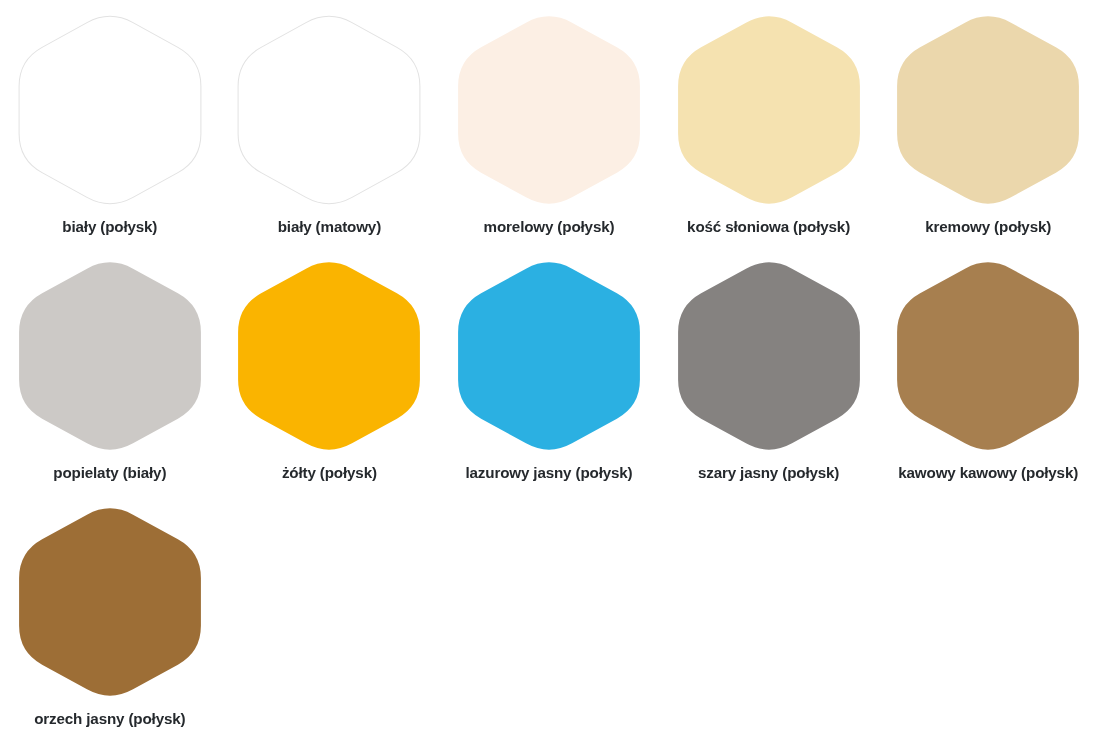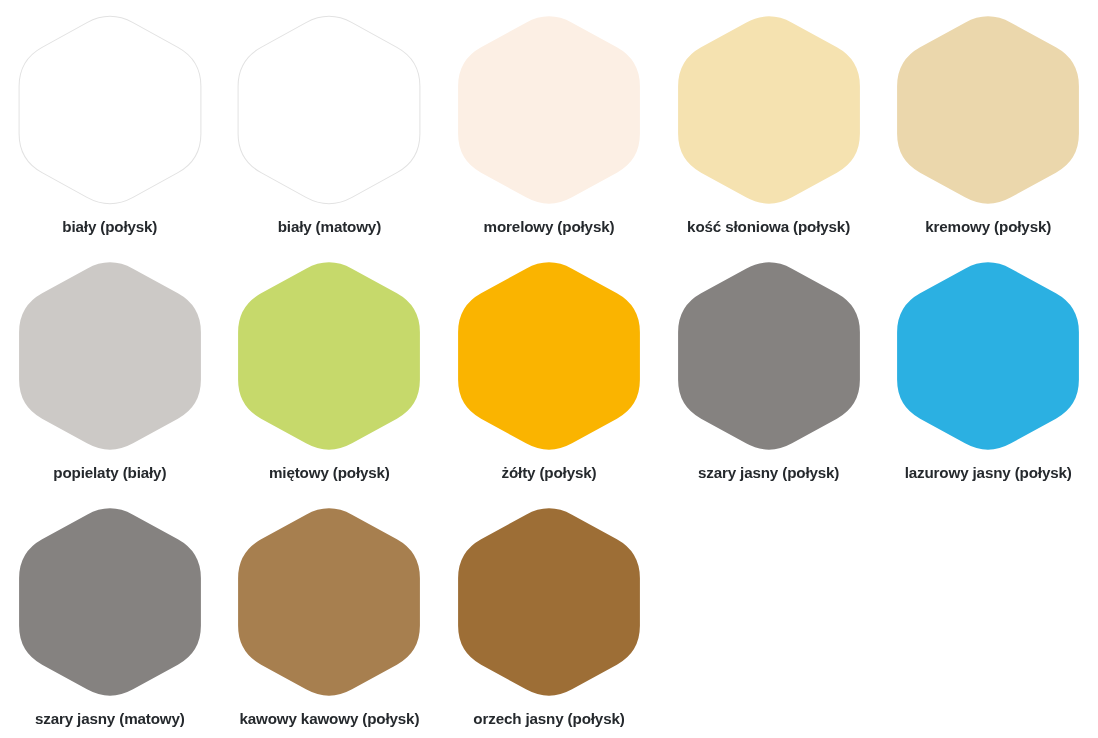--- a/index.html
+++ b/index.html
@@ -106,56 +106,40 @@
       <div class="hex-wrap">
         <svg viewBox="0 0 180 198" width="182" height="200">
           <path d="M67.22,12.53Q90.00,0.00 112.78,12.53L157.22,36.97Q180.00,49.50 180.00,75.50L180.00,122.50Q180.00,148.50 157.22,161.03L112.78,185.47Q90.00,198.00 67.22,185.47L22.78,161.03Q0.00,148.50 0.00,122.50L0.00,75.50Q0.00,49.50 22.78,36.97Z" fill="#ccc9c6" stroke="none"></path>
         </svg>
       </div>
       <div class="swatch-label">popielaty (biały)</div>
     </div>
     <div class="swatch-cell">
       <div class="hex-wrap">
         <svg viewBox="0 0 180 198" width="182" height="200">
-          <path d="M67.22,12.53Q90.00,0.00 112.78,12.53L157.22,36.97Q180.00,49.50 180.00,75.50L180.00,122.50Q180.00,148.50 157.22,161.03L112.78,185.47Q90.00,198.00 67.22,185.47L22.78,161.03Q0.00,148.50 0.00,122.50L0.00,75.50Q0.00,49.50 22.78,36.97Z" fill="#c6d96b" stroke="none"></path>
-        </svg>
-      </div>
-      <div class="swatch-label">miętowy (połysk)</div>
-    </div>
-    <div class="swatch-cell">
-      <div class="hex-wrap">
-        <svg viewBox="0 0 180 198" width="182" height="200">
           <path d="M67.22,12.53Q90.00,0.00 112.78,12.53L157.22,36.97Q180.00,49.50 180.00,75.50L180.00,122.50Q180.00,148.50 157.22,161.03L112.78,185.47Q90.00,198.00 67.22,185.47L22.78,161.03Q0.00,148.50 0.00,122.50L0.00,75.50Q0.00,49.50 22.78,36.97Z" fill="#fab400" stroke="none"></path>
         </svg>
       </div>
       <div class="swatch-label">żółty (połysk)</div>
-    </div>
-    <div class="swatch-cell">
-      <div class="hex-wrap">
-        <svg viewBox="0 0 180 198" width="182" height="200">
-          <path d="M67.22,12.53Q90.00,0.00 112.78,12.53L157.22,36.97Q180.00,49.50 180.00,75.50L180.00,122.50Q180.00,148.50 157.22,161.03L112.78,185.47Q90.00,198.00 67.22,185.47L22.78,161.03Q0.00,148.50 0.00,122.50L0.00,75.50Q0.00,49.50 22.78,36.97Z" fill="#858280" stroke="none"></path>
-        </svg>
-      </div>
-      <div class="swatch-label">szary jasny (połysk)</div>
     </div>
     <div class="swatch-cell">
       <div class="hex-wrap">
         <svg viewBox="0 0 180 198" width="182" height="200">
           <path d="M67.22,12.53Q90.00,0.00 112.78,12.53L157.22,36.97Q180.00,49.50 180.00,75.50L180.00,122.50Q180.00,148.50 157.22,161.03L112.78,185.47Q90.00,198.00 67.22,185.47L22.78,161.03Q0.00,148.50 0.00,122.50L0.00,75.50Q0.00,49.50 22.78,36.97Z" fill="#2bb0e2" stroke="none"></path>
         </svg>
       </div>
       <div class="swatch-label">lazurowy jasny (połysk)</div>
     </div>
     <div class="swatch-cell">
       <div class="hex-wrap">
         <svg viewBox="0 0 180 198" width="182" height="200">
           <path d="M67.22,12.53Q90.00,0.00 112.78,12.53L157.22,36.97Q180.00,49.50 180.00,75.50L180.00,122.50Q180.00,148.50 157.22,161.03L112.78,185.47Q90.00,198.00 67.22,185.47L22.78,161.03Q0.00,148.50 0.00,122.50L0.00,75.50Q0.00,49.50 22.78,36.97Z" fill="#858280" stroke="none"></path>
         </svg>
       </div>
-      <div class="swatch-label">szary jasny (matowy)</div>
+      <div class="swatch-label">szary jasny (połysk)</div>
     </div>
     <div class="swatch-cell">
       <div class="hex-wrap">
         <svg viewBox="0 0 180 198" width="182" height="200">
           <path d="M67.22,12.53Q90.00,0.00 112.78,12.53L157.22,36.97Q180.00,49.50 180.00,75.50L180.00,122.50Q180.00,148.50 157.22,161.03L112.78,185.47Q90.00,198.00 67.22,185.47L22.78,161.03Q0.00,148.50 0.00,122.50L0.00,75.50Q0.00,49.50 22.78,36.97Z" fill="#a77f4f" stroke="none"></path>
         </svg>
       </div>
       <div class="swatch-label">kawowy kawowy (połysk)</div>
     </div>
     <div class="swatch-cell">

